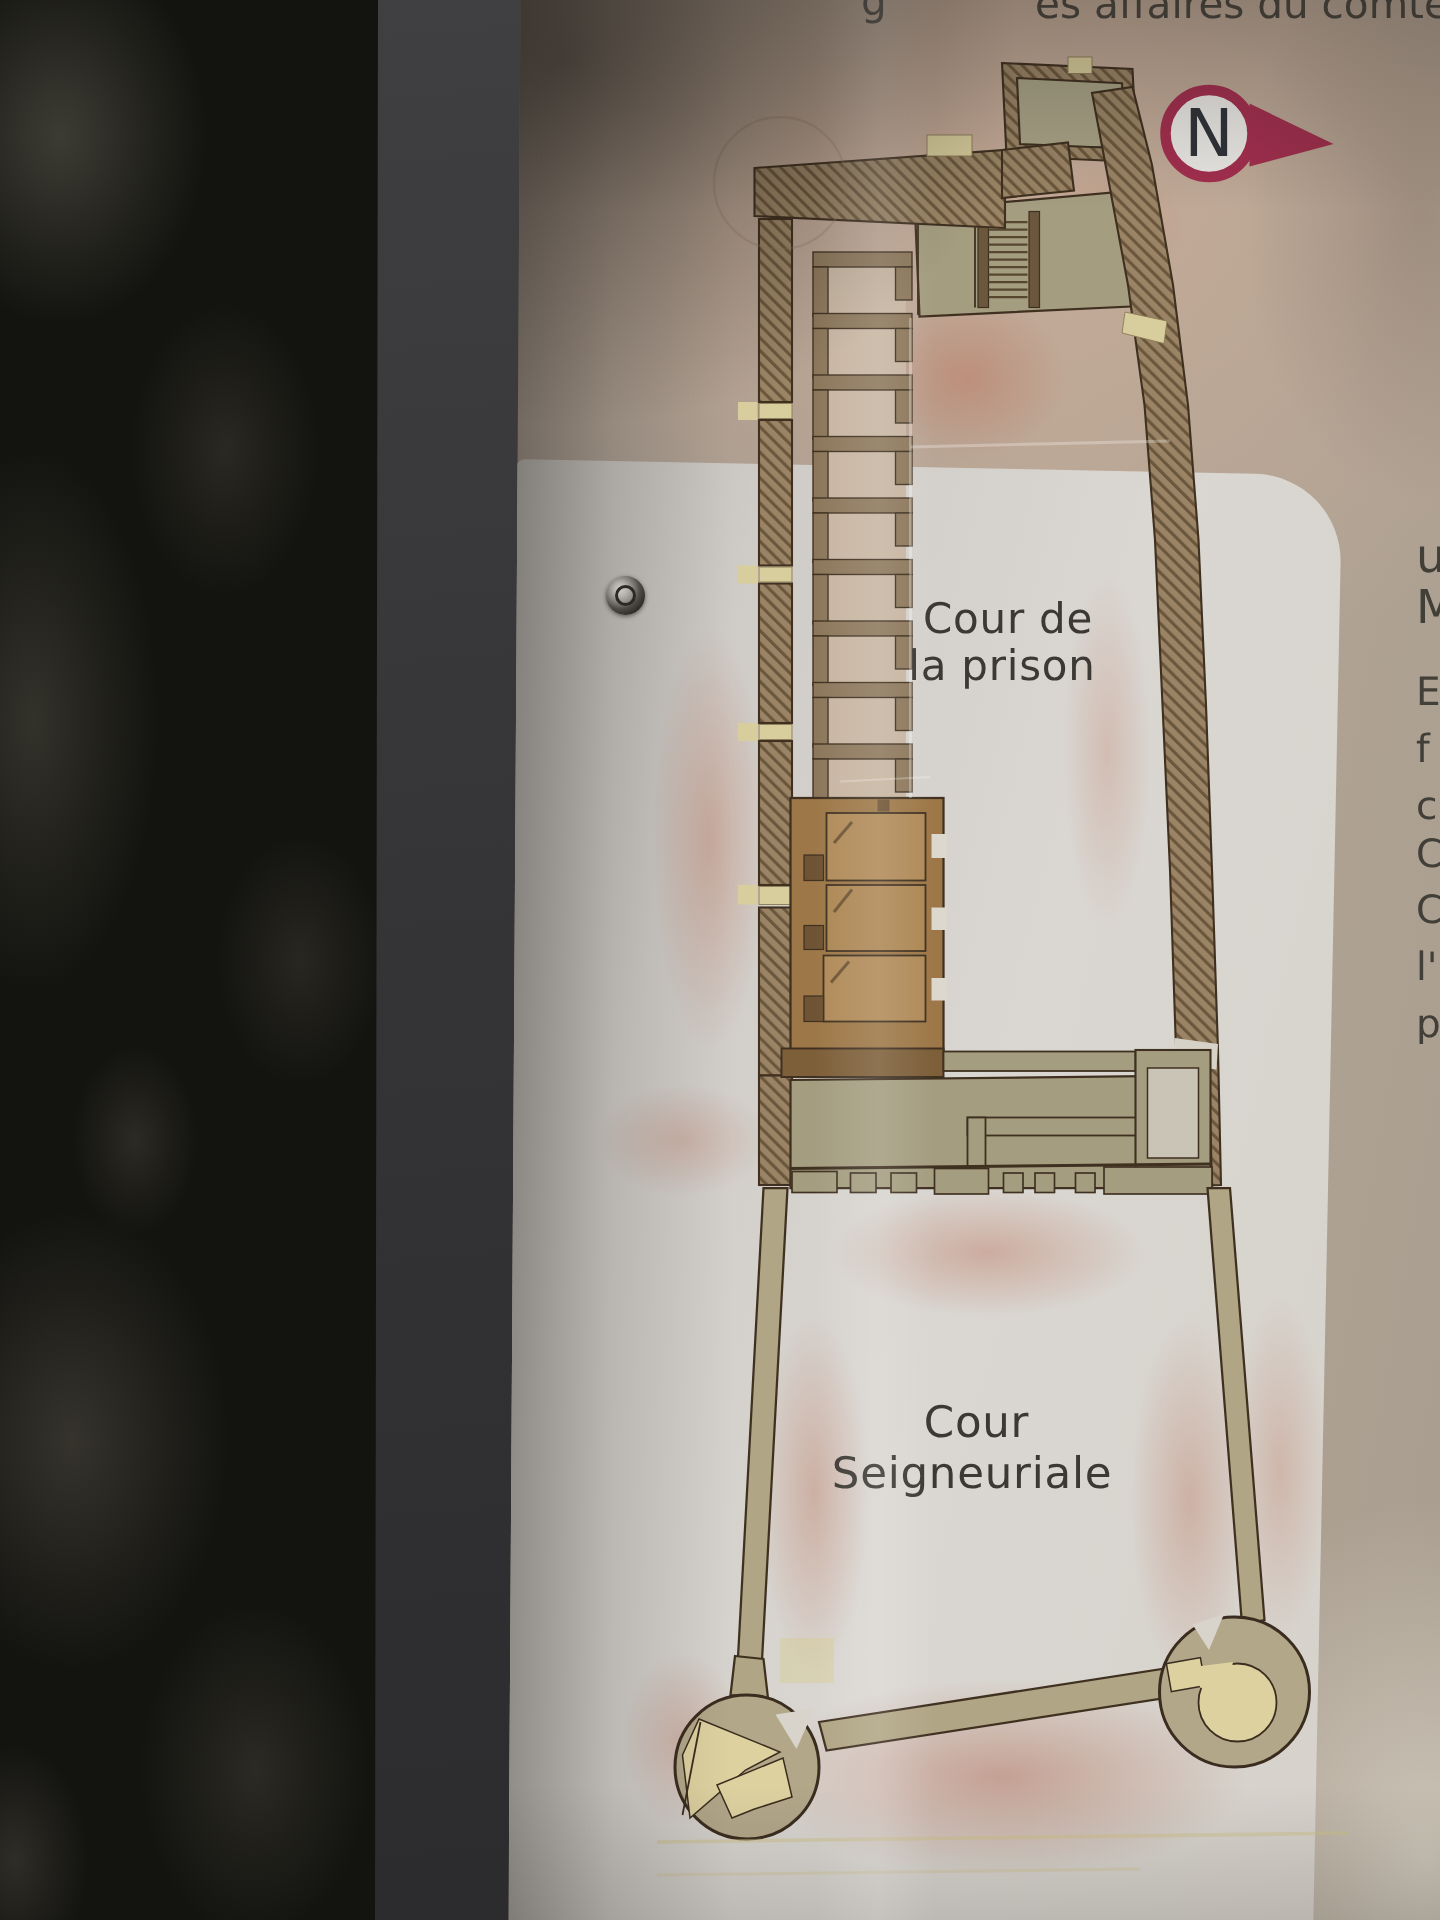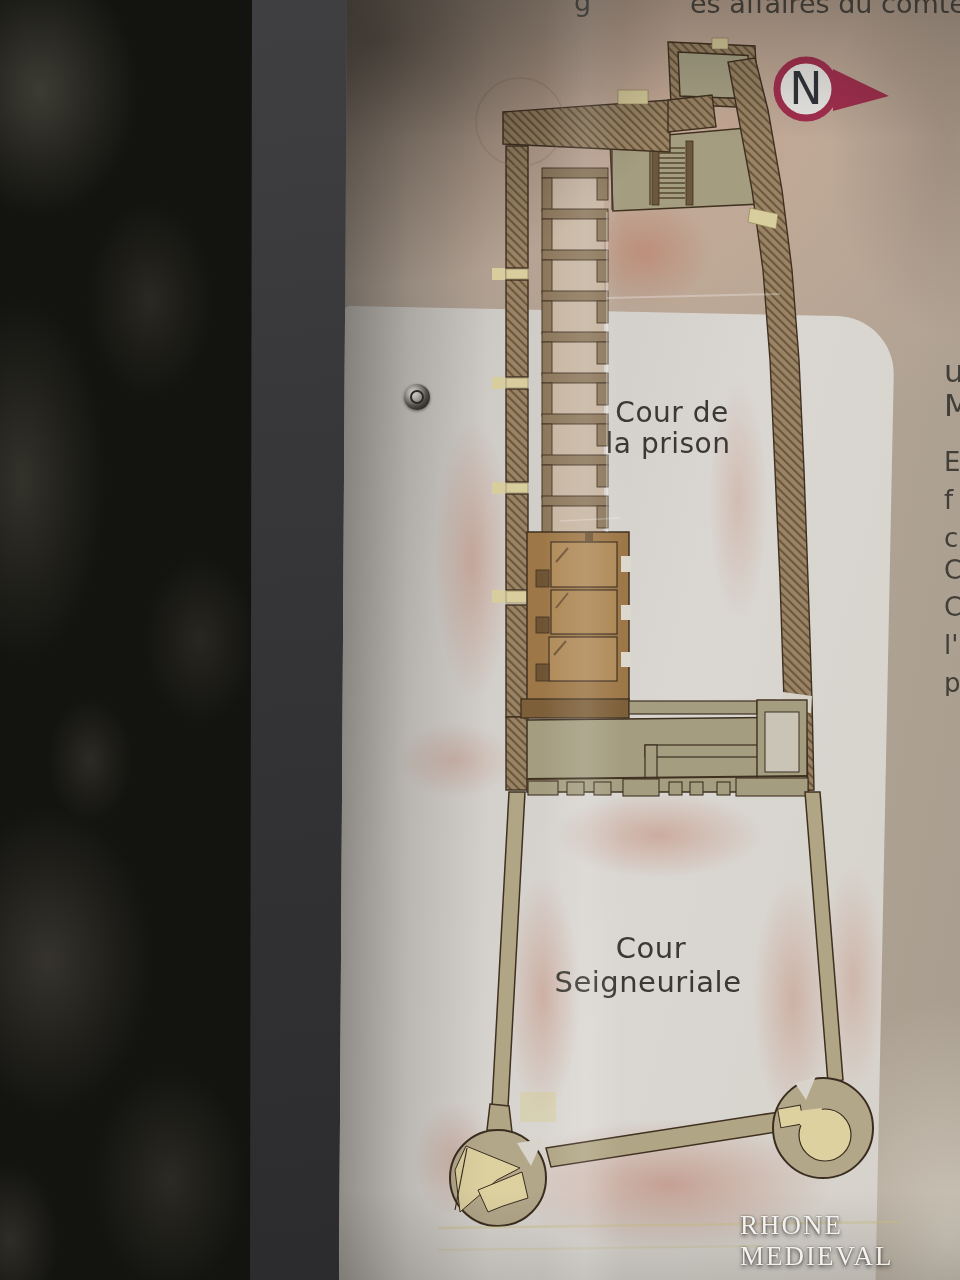--- a/index.html
+++ b/index.html
@@ -282,15 +282,14 @@
       <div class="frag-sm" style="top:632px;">l'</div>
       <div class="frag-sm" style="top:670px;">p</div>
     </div>
 
     <div class="screw">
       <div class="screw-ring"></div>
     </div>
 
     <div class="lighting"></div>
 
-    <div class="wm">RHONE MEDIEVAL</div>
   </div>
 </div>
 
 </body></html>

